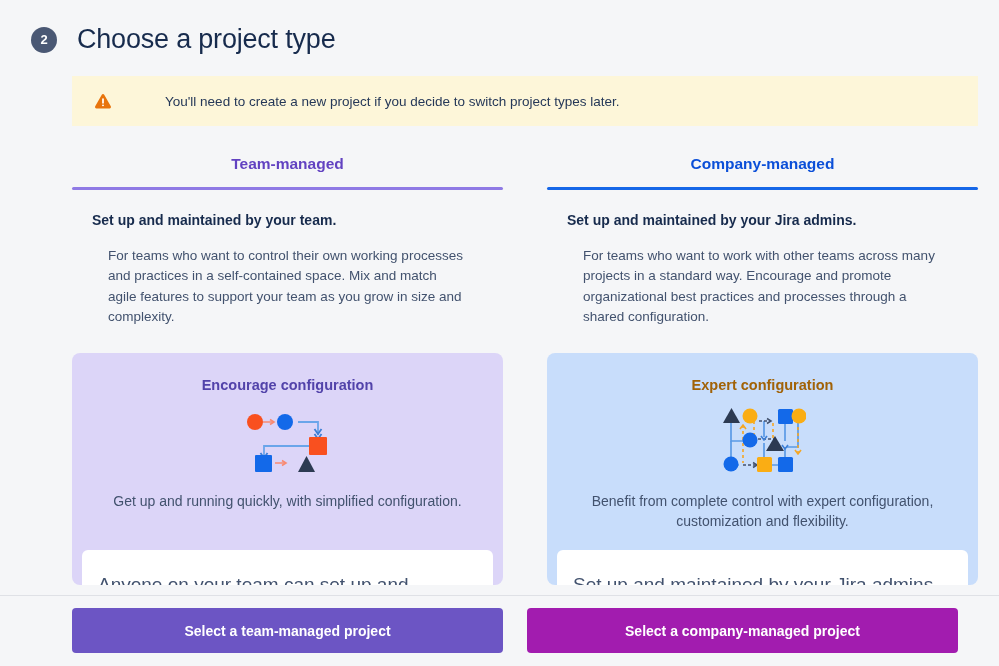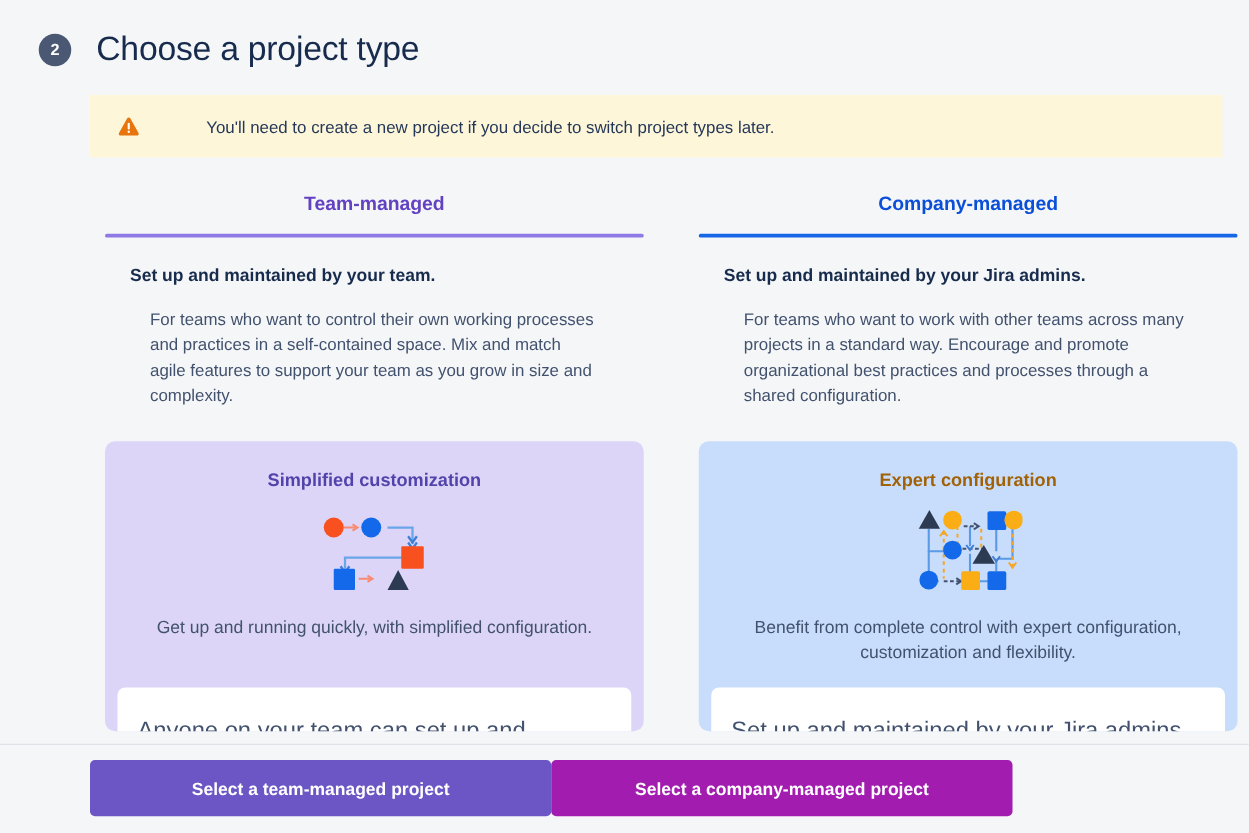--- a/index.html
+++ b/index.html
@@ -68,21 +68,21 @@
   }
   .warning-text {
     margin-left: 19px;
     font-size: 13.5px;
     color: #253858;
   }
 
   
   .columns {
     position: absolute;
-    left: 84px;
+    left: 72px;
     top: 155px;
     width: 906px;
     display: flex;
     justify-content: space-between;
   }
   .column {
     width: 431px;
     position: relative;
   }
 
@@ -178,21 +178,21 @@
     left: 0;
     right: 0;
     top: 595px;
     height: 1px;
     background: #dfe1e6;
   }
   .footer {
     position: absolute;
     left: 72px;
     top: 608px;
-    width: 738px;
+    width: 886px;
     display: flex;
     justify-content: space-between;
   }
   .action-button {
     width: 431px;
     height: 45px;
     border: none;
     border-radius: 4px;
     color: #ffffff;
     font-size: 14px;
@@ -230,21 +230,21 @@
       <div class="tab-label">Team-managed</div>
     </div>
     <div class="tab-rule"></div>
 
     <div class="desc-block">
       <p class="desc-title">Set up and maintained by your team.</p>
       <p class="desc-body">For teams who want to control their own working processes and practices in a self-contained space. Mix and match agile features to support your team as you grow in size and complexity.</p>
     </div>
 
     <div class="feature-card">
-      <div class="feature-title">Simplified customization</div>
+      <div class="feature-title">Encourage configuration</div>
 
       <div class="diagram-wrap">
         <svg width="92" height="66" viewBox="0 0 92 66">
 
           <path d="M56 14 H76 V27" fill="none" stroke="#6aa5ea" stroke-width="1.8"></path>
           <path d="M72.5 26 L76 31 L79.5 26" fill="none" stroke="#3d7fd6" stroke-width="1.8"></path>
           <path d="M72.5 21 L76 26 L79.5 21" fill="none" stroke="#3d7fd6" stroke-width="1.8"></path>
 
           <path d="M68 38 H22 V47" fill="none" stroke="#6aa5ea" stroke-width="1.8"></path>
           <path d="M18.5 45 L22 50 L25.5 45" fill="none" stroke="#3d7fd6" stroke-width="1.8"></path>

